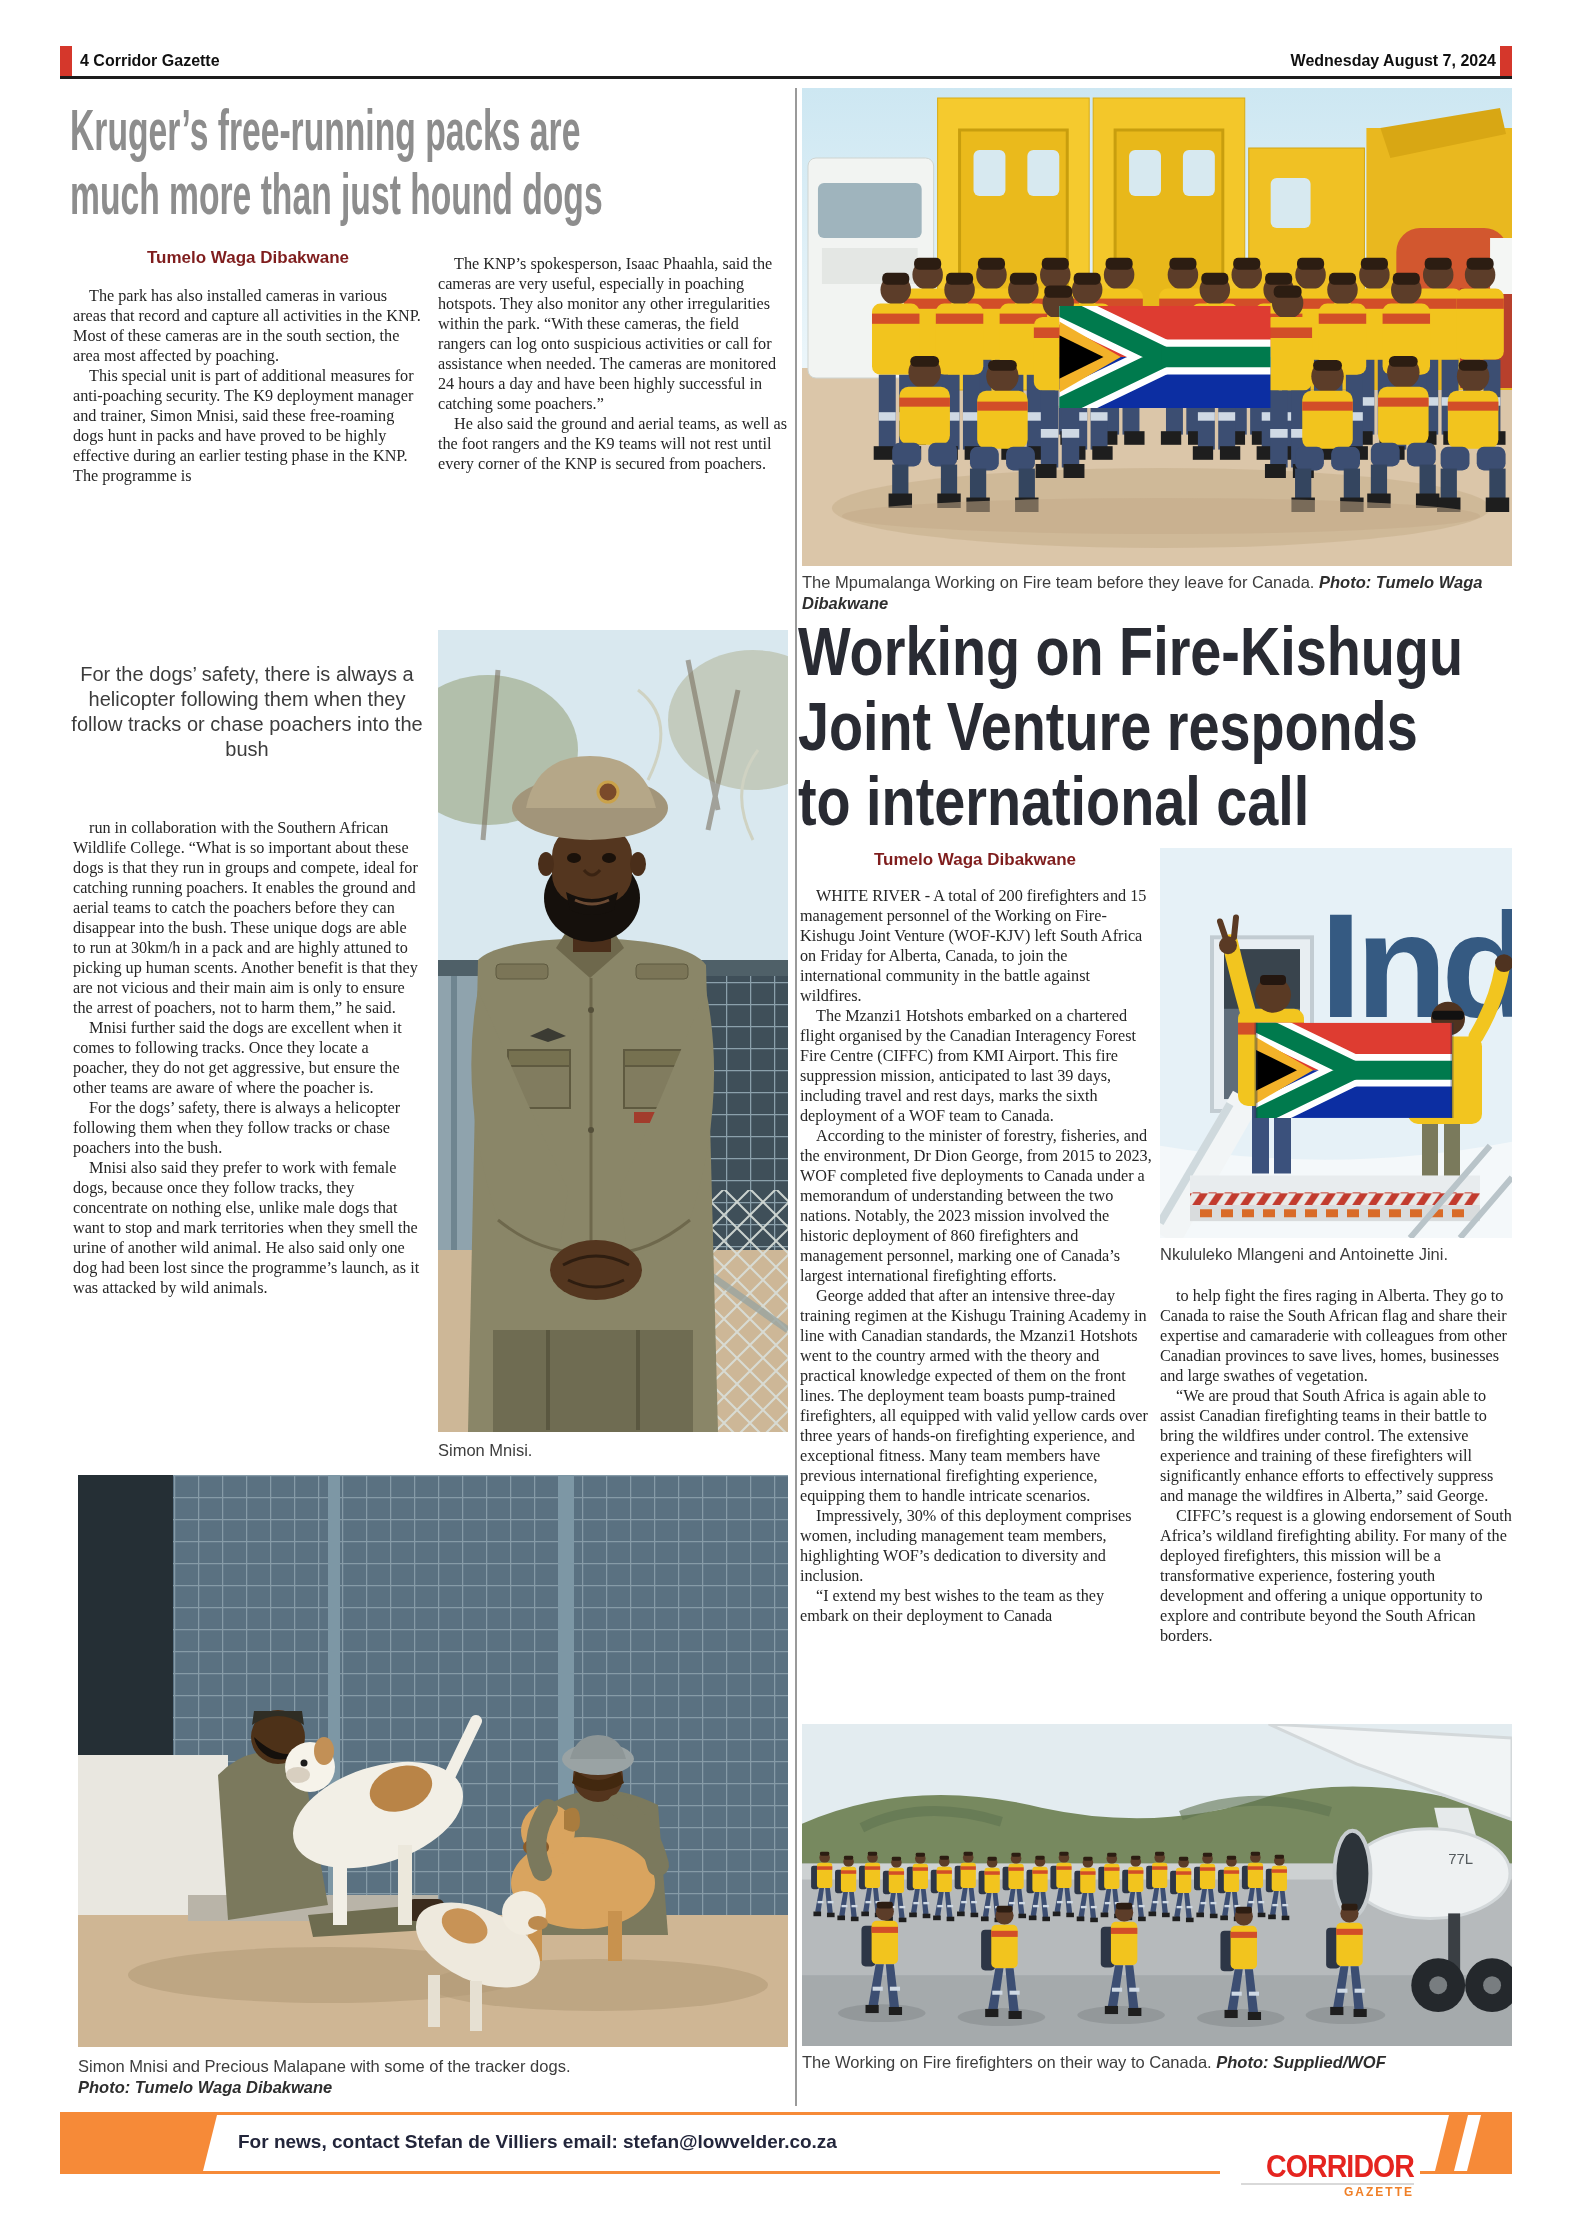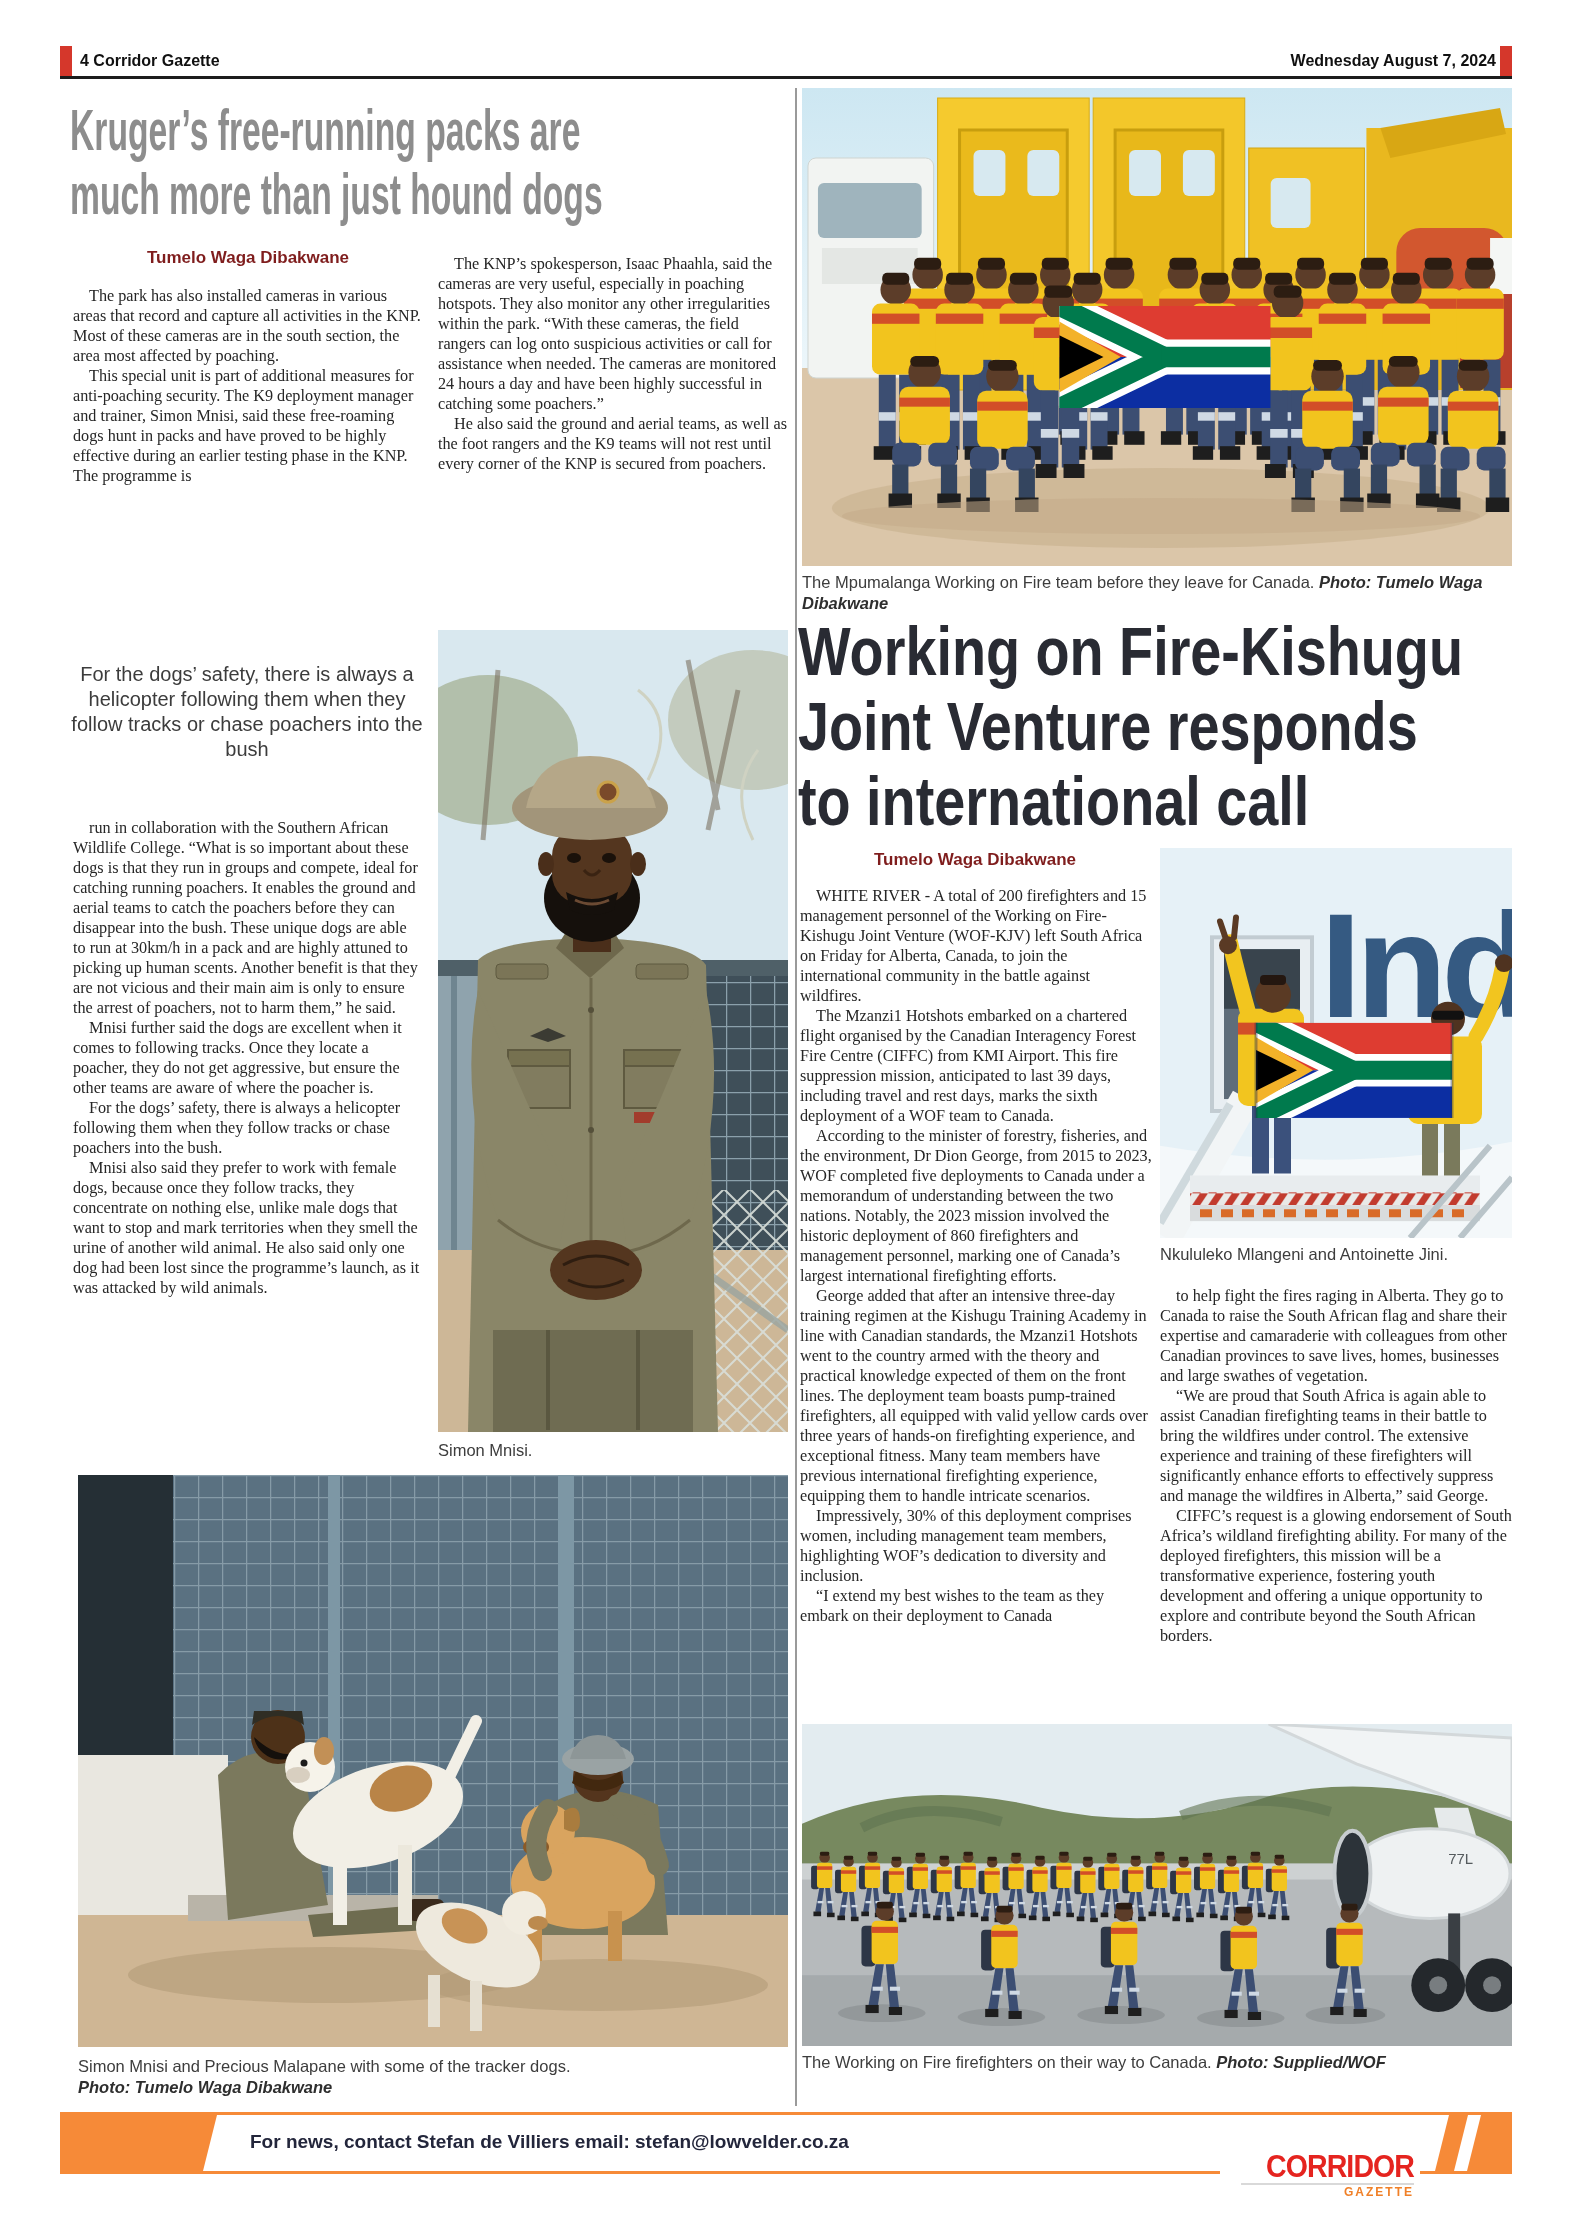--- a/index.html
+++ b/index.html
@@ -31,21 +31,21 @@
   .cap{position:absolute;font:16.5px/21px "Liberation Sans",sans-serif;color:#3d3d3d;}
   .credit{font-weight:bold;font-style:italic;color:#2e2e2e;}
   
   .photo{position:absolute;overflow:hidden;background:#d946ef;}
   .photo svg{display:block;width:100%;height:100%;}
   .vrule{position:absolute;left:795px;top:88px;width:2px;height:2018px;background:#9a9a9a;}
   
   .banner{position:absolute;left:60px;top:2112px;width:1452px;height:62px;background:#f68a38;}
   .banner-panel{position:absolute;left:150px;right:70px;top:3px;bottom:3px;background:#fff;transform:skewX(-14deg);}
   .banner-text{position:absolute;left:178px;top:0;height:62px;
-               font:bold 19px/60px "Liberation Sans",sans-serif;color:#23263b;margin-left:12px;}
+               font:bold 19px/60px "Liberation Sans",sans-serif;color:#23263b;}
   .banner-slash{position:absolute;right:38px;top:3px;bottom:3px;width:13px;background:#fff;transform:skewX(-14deg);}
   .logo{position:absolute;right:92px;top:24px;width:188px;text-align:right;background:#fff;padding:2px 6px 3px 6px;margin-top:14px;}
   .logo-title{display:block;font:bold 31px/30px "Liberation Sans",sans-serif;color:#e5241f;
               letter-spacing:-1px;border-bottom:2px solid #d9d9d9;padding-bottom:1px;transform:scaleX(.92);transform-origin:100% 50%;}
   .logo-sub{display:block;font:bold 12px/14px "Liberation Sans",sans-serif;color:#f08028;letter-spacing:2px;}
 </style>
 </head>
 <body>
 
 <svg width="0" height="0" style="position:absolute" aria-hidden="true">

